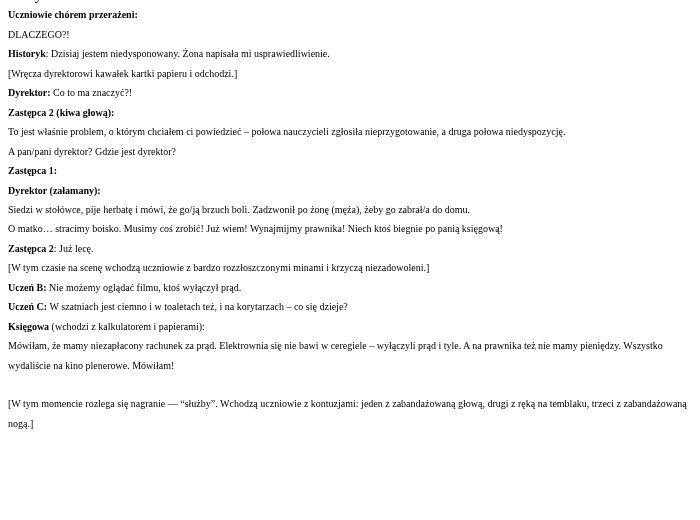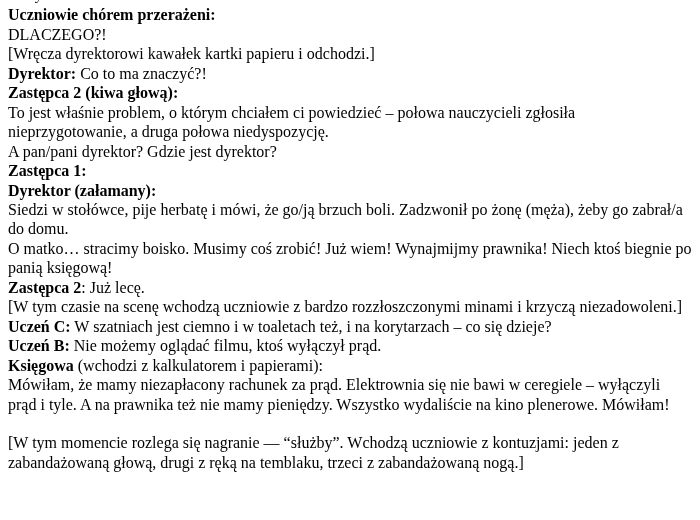--- a/index.html
+++ b/index.html
@@ -38,21 +38,21 @@
   }
   .spacer {
     height: 19.45px;
   }
   b.sp {
     font-weight: bold;
   }
   .wrapbox {
     padding-left: 8px;
     padding-right: 8px;
-    font-size: 16px;
+    font-size: 10px;
     line-height: 19.45px;
     text-align: left;
   }
   #viewport {
     position: relative;
     width: 700px;
     height: 520px;
     overflow: hidden;
   }
   #inner {
@@ -63,32 +63,33 @@
 </style>
 </head>
 <body>
 
 <div id="viewport">
   <div id="inner">
     <div id="script">
         <div class="line clipped-top">ci i tyle.</div>
         <div class="wrapbox"><b class="sp">Uczniowie chórem przerażeni:</b></div>
         <div class="wrapbox"><span>DLACZEGO?!</span></div>
+        <div class="wrapbox"><b class="sp">Historyk</b><span>: Dzisiaj jestem niedysponowany. Żona napisała mi usprawiedliwienie.</span></div>
         <div class="wrapbox"><span>[Wręcza dyrektorowi kawałek kartki papieru i odchodzi.]</span></div>
         <div class="wrapbox"><b class="sp">Dyrektor:</b><span> Co to ma znaczyć?!</span></div>
         <div class="wrapbox"><b class="sp">Zastępca 2 (kiwa głową):</b></div>
         <div class="wrapbox"><span> To jest właśnie problem, o którym chciałem ci powiedzieć – połowa nauczycieli zgłosiła nieprzygotowanie, a druga połowa niedyspozycję.</span></div>
         <div class="wrapbox"><span> A pan/pani dyrektor? Gdzie jest dyrektor?</span></div>
         <div class="wrapbox"><b class="sp">Zastępca 1:</b></div>
         <div class="wrapbox"><b class="sp">Dyrektor (załamany):</b></div>
         <div class="wrapbox"><span> Siedzi w stołówce, pije herbatę i mówi, że go/ją brzuch boli. Zadzwonił po żonę (męża), żeby go zabrał/a do domu.</span></div>
         <div class="wrapbox"><span> O matko… stracimy boisko. Musimy coś zrobić! Już wiem! Wynajmijmy prawnika! Niech ktoś biegnie po panią księgową!</span></div>
         <div class="wrapbox"><b class="sp">Zastępca 2</b><span>: Już lecę.</span></div>
         <div class="wrapbox"><span>[W tym czasie na scenę wchodzą uczniowie z bardzo rozzłoszczonymi minami i krzyczą niezadowoleni.]</span></div>
+        <div class="wrapbox"><b class="sp">Uczeń B:</b><span> Nie możemy oglądać filmu, ktoś wyłączył prąd.</span></div>
         <div class="wrapbox"><b class="sp">Uczeń C:</b><span> W szatniach jest ciemno i w toaletach też, i na korytarzach – co się dzieje?</span></div>
-        <div class="wrapbox"><b class="sp">Uczeń B:</b><span> Nie możemy oglądać filmu, ktoś wyłączył prąd.</span></div>
         <div class="wrapbox"><b class="sp">Księgowa</b><span> (wchodzi z kalkulatorem i papierami):</span></div>
         <div class="wrapbox"><span> Mówiłam, że mamy niezapłacony rachunek za prąd. Elektrownia się nie bawi w ceregiele – wyłączyli prąd i tyle. A na prawnika też nie mamy pieniędzy. Wszystko wydaliście na kino plenerowe. Mówiłam!</span></div>
         <div class="spacer"></div>
         <div class="wrapbox"><span>[W tym momencie rozlega się nagranie — “służby”. Wchodzą uczniowie z kontuzjami: jeden z zabandażowaną głową, drugi z ręką na temblaku, trzeci z zabandażowaną nogą.]</span></div>
       </div>
   </div>
 </div>
 
 </body></html>

